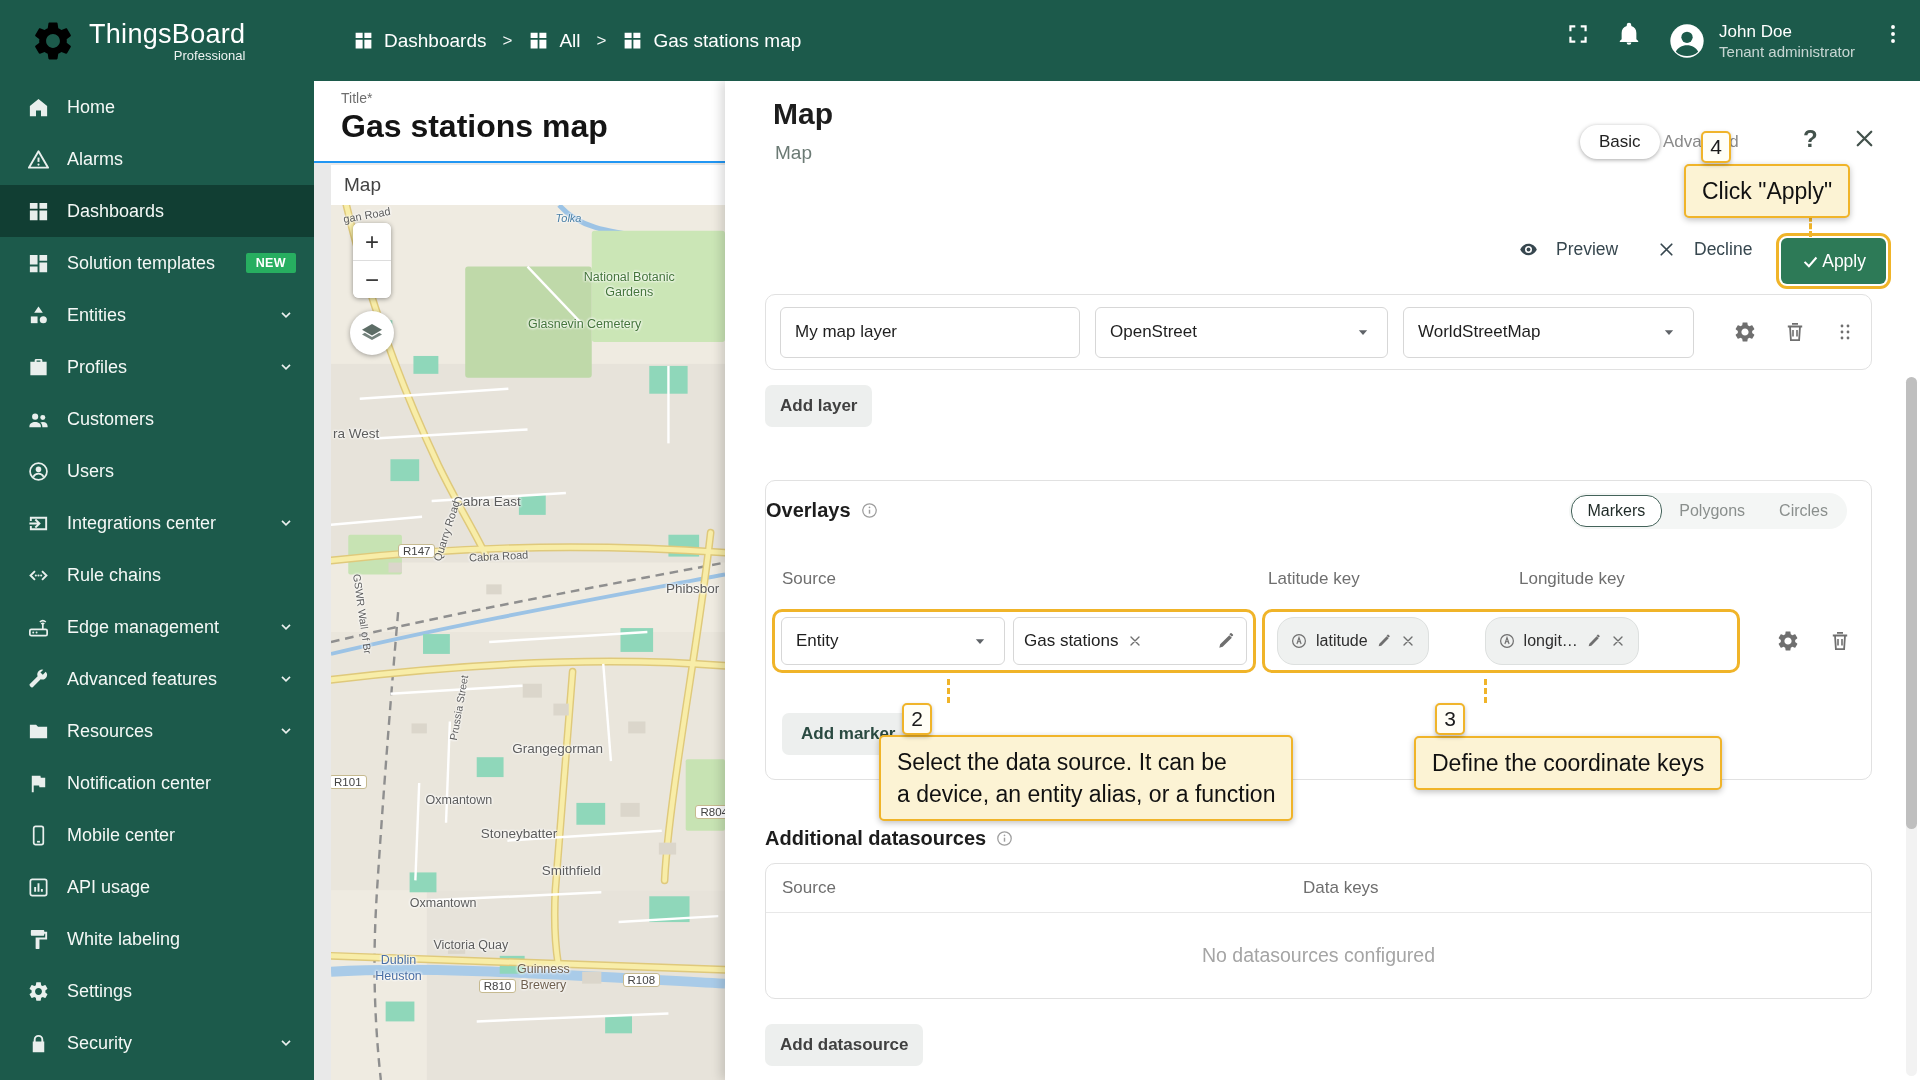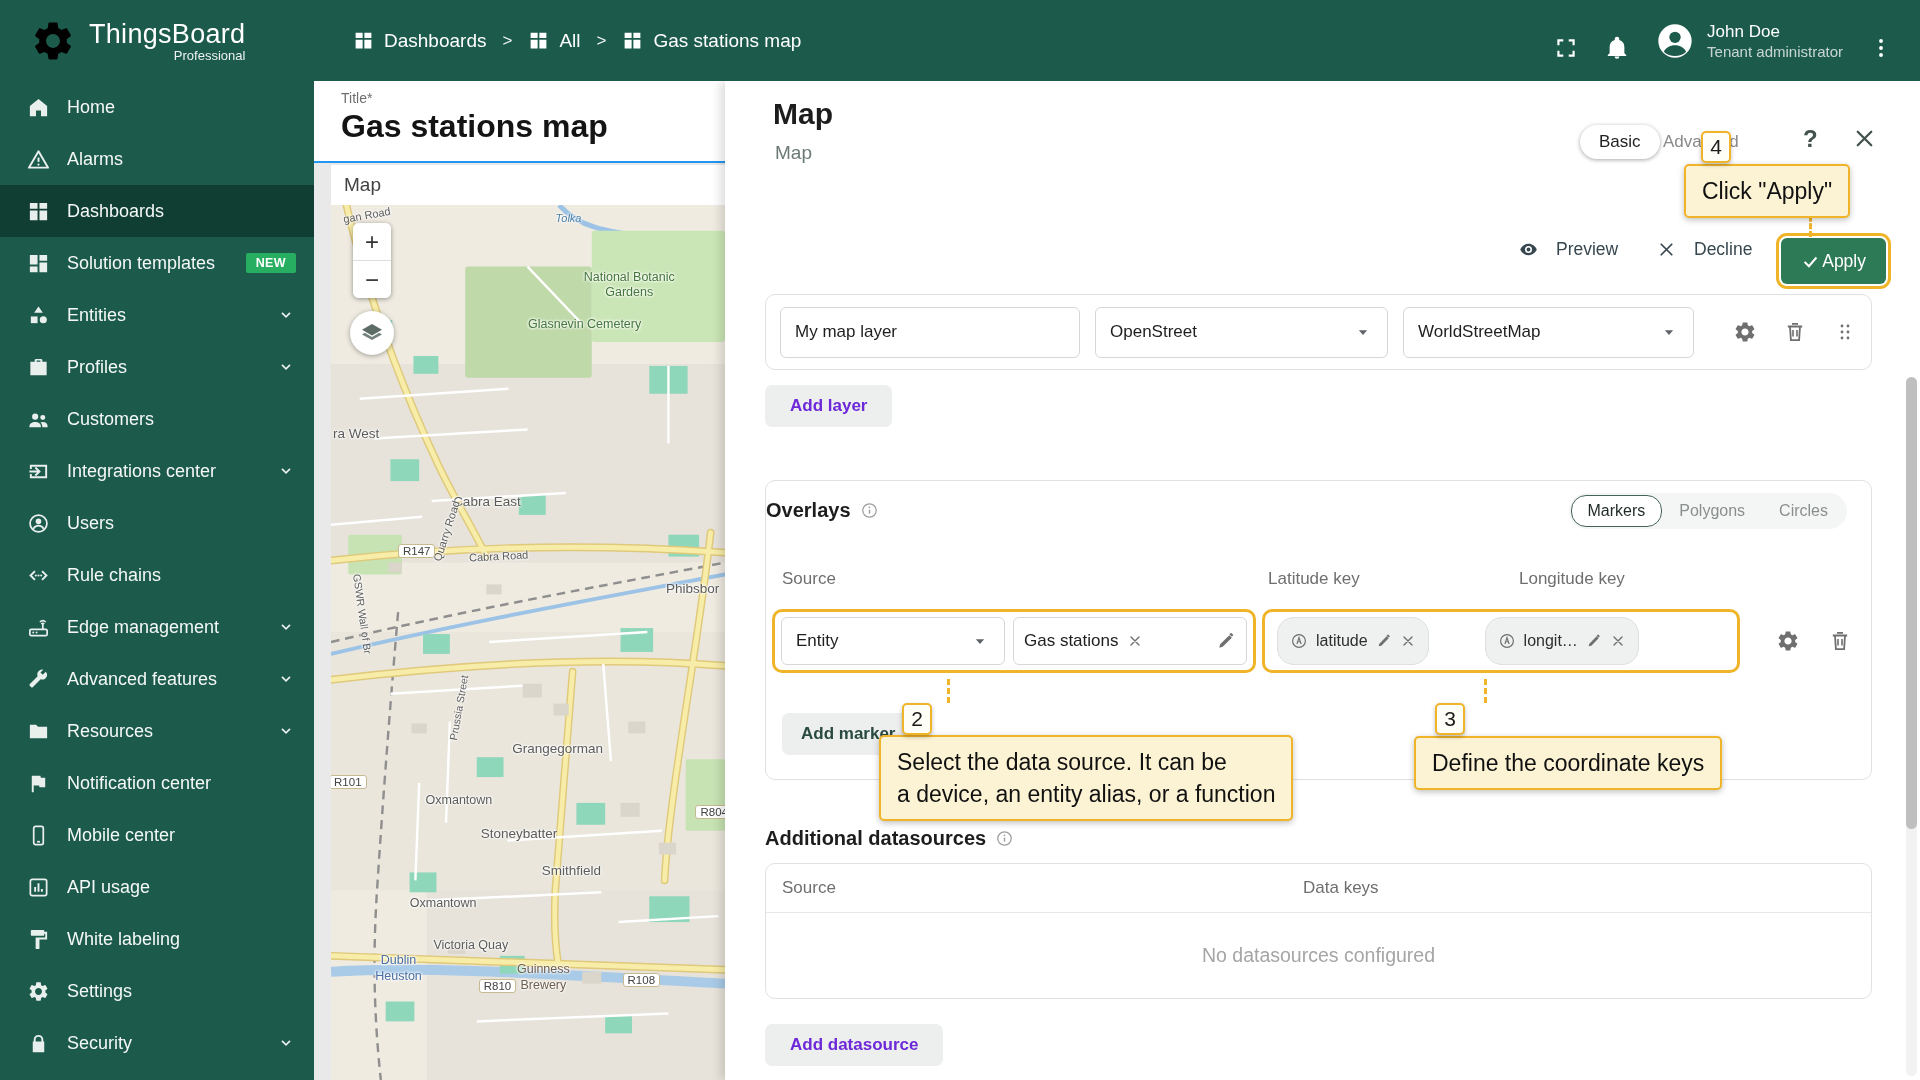--- a/index.html
+++ b/index.html
@@ -18,21 +18,21 @@
     display:flex;align-items:center;color:#fff;z-index:30}
   .brand{width:314px;display:flex;align-items:center;gap:13px;padding-left:30px;flex:none}
   .brand-logo{width:46px;height:46px;color:#fff}
   .brand-text{display:flex;flex-direction:column;align-items:flex-end}
   .brand-name{font-size:27px;font-weight:500;letter-spacing:.3px}
   .brand-sub{font-size:13px;opacity:.92;margin-top:-2px}
   .crumbs{display:flex;align-items:center;padding-left:39px;gap:16px}
   .crumb{display:flex;align-items:center;gap:10px;font-size:19px;font-weight:500}
   .crumb .ic{width:21px;height:21px}
   .crumb-sep{font-size:17px;opacity:.95}
-  .topbar-right{margin-left:auto;display:flex;align-items:flex-end;gap:25px;padding-right:26px}
+  .topbar-right{margin-left:auto;display:flex;align-items:flex-start;gap:25px;padding-right:14px}
   .tb-icon{background:none;border:none;color:#fff;display:flex;align-items:center}
   .tb-icon .ic{width:26px;height:26px}
   .user{display:flex;align-items:center;gap:12px}
   .avatar{width:40px;height:40px}
   .user-name{font-size:17px;line-height:1.25}
   .user-role{font-size:15px;color:rgba(255,255,255,.75)}
 
   
   .sidebar{position:absolute;left:0;top:81px;bottom:0;width:314px;background:var(--g);
     color:#F4F8F6;z-index:20;overflow:hidden}
@@ -96,22 +96,22 @@
   .btn-apply .ic{width:19px;height:19px}
 
   .card{position:absolute;left:40px;width:1107px;border:1px solid #E1E1E1;border-radius:10px;background:#fff}
   .layers-card{top:213px;height:76px;display:flex;align-items:center;padding:0 14px;gap:15px}
   .tb-input,.select{height:51px;border:1px solid #D7D7D7;border-radius:6px;background:#fff;
     display:flex;align-items:center;padding:0 14px;font-size:17px;color:#1F1F1F}
   .select .caret{margin-left:auto;width:20px;height:20px;color:#5F6368}
   .w-name{width:300px}.w-prov{width:293px}.w-type{width:291px}
   .row-icons{margin-left:auto;display:flex;align-items:center;gap:26px;color:#6F6F6F}
   .row-icons .ic{width:24px;height:24px}
-  .add-btn{position:absolute;left:40px;height:42px;padding:0 25px;border:none;border-radius:7px;
-    background:#EDEFEE;color:#6d28d9;font-size:17px;font-weight:700;display:inline-flex;align-items:center}
+  .add-btn{position:absolute;left:40px;height:42px;padding:0 15px;border:none;border-radius:7px;
+    background:#EDEFEE;color:#404040;font-size:17px;font-weight:700;display:inline-flex;align-items:center}
   .add-layer{top:304px}
   .add-datasource{top:943px}
 
   .overlays-card{top:399px;height:300px}
   .sec-title{font-size:20px;font-weight:700;color:#1d1d1d;display:flex;align-items:center;gap:9px}
   .info-ic{width:19px;height:19px;color:#9E9E9E}
   .ov-title{position:absolute;left:0;top:18px}
   .seg{position:absolute;right:24px;top:12px;display:flex;align-items:flex-start;background:#F4F6F5;
     border-radius:18px;padding:2px}
   .seg-opt{padding:6px 16px;font-size:16px;color:#8A8F8D;border-radius:15px;border:1px solid transparent}
@@ -411,32 +411,32 @@
       </svg>
   </div>
   <div class="side-item" data-interactable="true">
     <svg class="ic" data-interactable="false">
         <use href="#i-cust"></use>
       </svg>
     <span class="side-label" data-interactable="false">Customers</span>
   </div>
   <div class="side-item" data-interactable="true">
     <svg class="ic" data-interactable="false">
+        <use href="#i-user"></use>
+      </svg>
+    <span class="side-label" data-interactable="false">Users</span>
+  </div>
+  <div class="side-item" data-interactable="true">
+    <svg class="ic" data-interactable="false">
         <use href="#i-integr"></use>
       </svg>
     <span class="side-label" data-interactable="false">Integrations center</span>
     <svg class="ic chev" data-interactable="false">
         <use href="#i-chev"></use>
       </svg>
-  </div>
-  <div class="side-item" data-interactable="true">
-    <svg class="ic" data-interactable="false">
-        <use href="#i-user"></use>
-      </svg>
-    <span class="side-label" data-interactable="false">Users</span>
   </div>
   <div class="side-item" data-interactable="true">
     <svg class="ic" data-interactable="false">
         <use href="#i-rule"></use>
       </svg>
     <span class="side-label" data-interactable="false">Rule chains</span>
   </div>
   <div class="side-item" data-interactable="true">
     <svg class="ic" data-interactable="false">
         <use href="#i-edge"></use>

